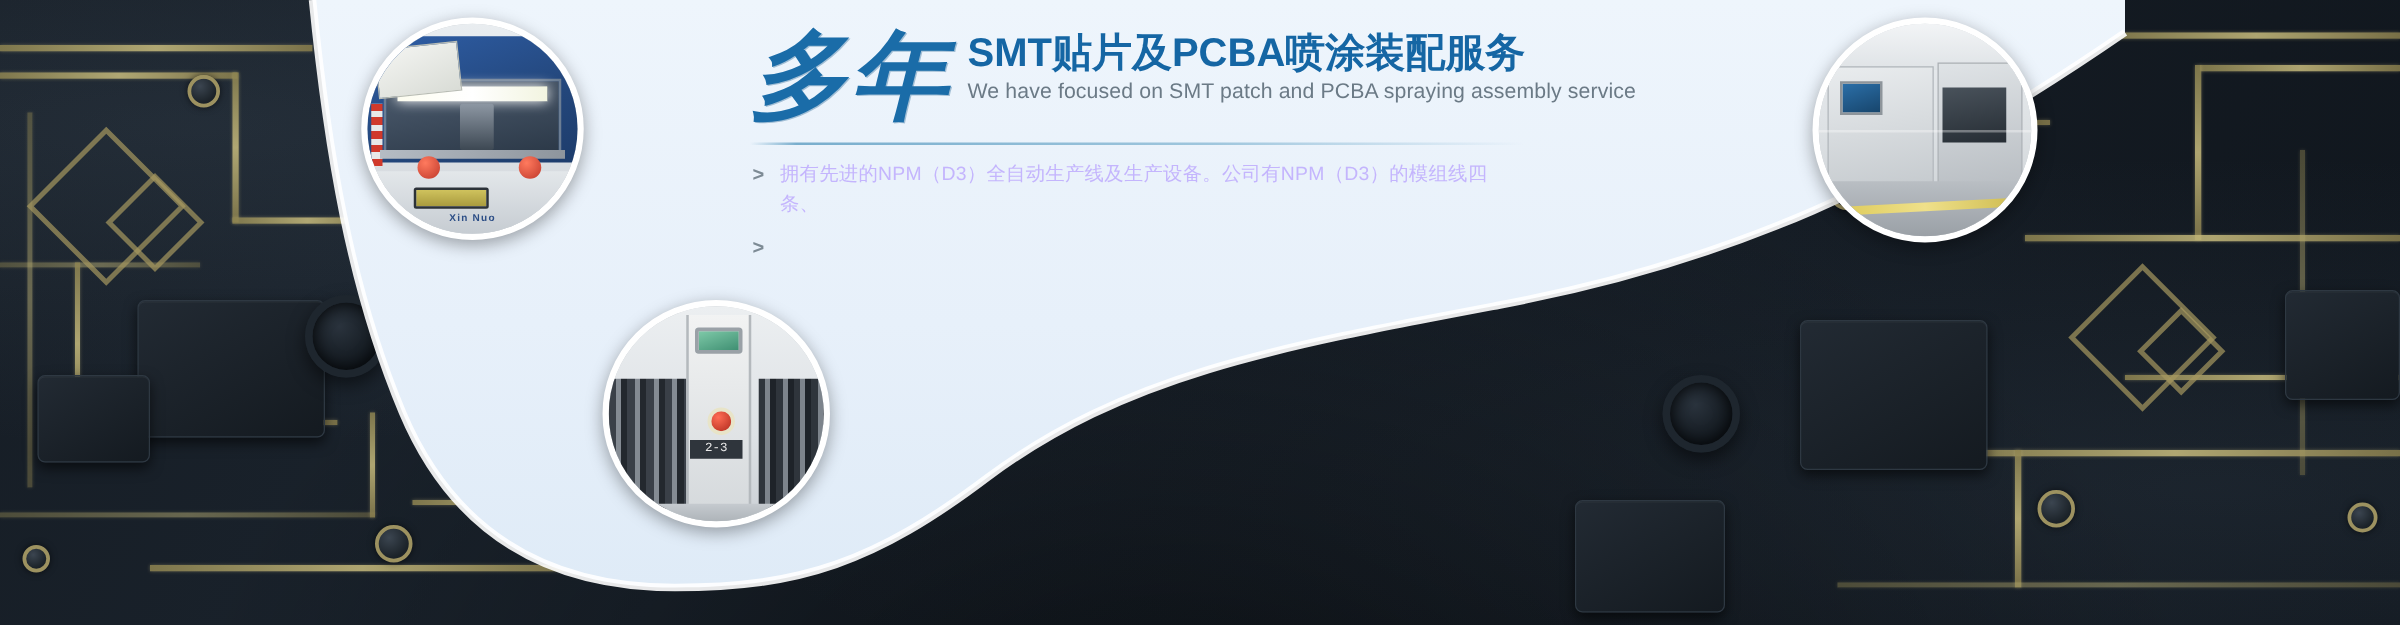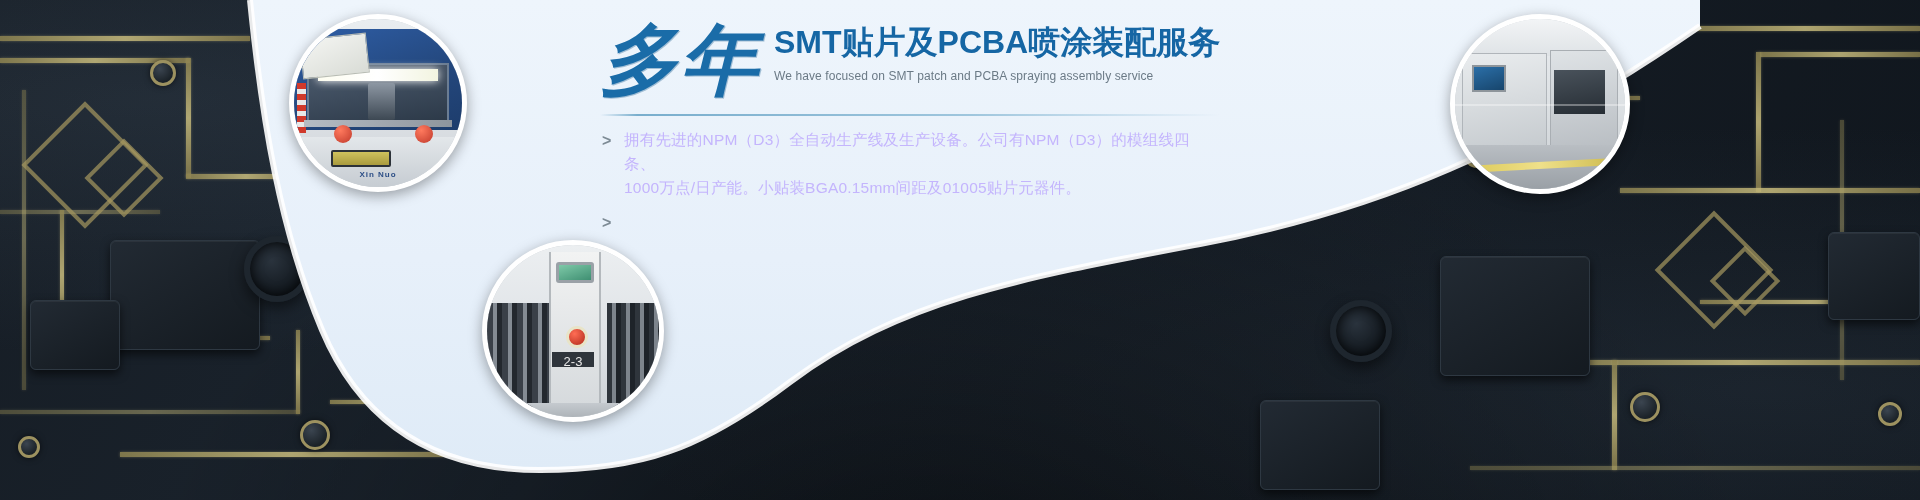--- a/index.html
+++ b/index.html
@@ -76,22 +76,22 @@
     color:#1a6ca8; line-height:1; letter-spacing:2px;
     margin-right:14px; margin-top:8px; white-space:nowrap;
     text-shadow:1px 1px 0 rgba(20,90,140,.35);
   }
   .headings { padding-top:10px; }
   .h-main {
     font-size:32px; font-weight:bold; color:#1566a4;
     letter-spacing:0px; line-height:1.15; white-space:nowrap;
   }
   .h-sub {
-    font-size:12px; color:#6b7a86; letter-spacing:.1px;
-    margin-top:8px; white-space:nowrap;
+    font-size:17px; color:#6b7a86; letter-spacing:.1px;
+    margin-top:2px; white-space:nowrap;
   }
   .h-tag {
     font-size:20px; color:#3f4b55; margin-top:7px; letter-spacing:1px;
     white-space:nowrap;
   }
   .divider {
     height:2px; width:620px; margin:14px 0 12px 0;
     background:linear-gradient(90deg, rgba(120,170,205,.0) 0%, #79aecd 6%, #9fc6dd 60%, rgba(160,200,225,0) 100%);
   }
   .bullets { margin-left:2px; }
@@ -145,21 +145,21 @@
     background:linear-gradient(180deg,#f2f3f3,#d5d9dc); border-left:2px solid #b4b9bd; border-right:2px solid #b4b9bd; }
   .p2 .screen { position:absolute; left:40%; top:10%; width:22%; height:12%;
     background:linear-gradient(160deg,#7ec9a8,#3f8f72); border:3px solid #9aa1a7; border-radius:3px; }
   .p2 .btnred { position:absolute; left:46%; top:47%; width:22px; height:22px; border-radius:50%;
     background:radial-gradient(circle at 35% 30%,#ff6d54,#b02a1c); border:3px solid #e8e4c8; }
   .p2 .feeders { position:absolute; left:0; top:34%; width:36%; height:60%;
     background:repeating-linear-gradient(90deg,#3a4048 0 6px,#848b93 6px 10px,#23282e 10px 15px); }
   .p2 .feeders2 { position:absolute; right:0; top:34%; width:30%; height:60%;
     background:repeating-linear-gradient(90deg,#2f353c 0 5px,#7d848c 5px 9px,#1e2329 9px 14px); }
   .p2 .tagblk { position:absolute; left:38%; top:62%; width:24%; height:9%;
-    background:#2f353c; color:#e8e8e8; font-size:13px; text-align:center; line-height:1.6; }
+    background:#2f353c; color:#e8e8e8; font-size:10px; text-align:center; line-height:1.6;font-family:Liberation Mono, monospace; }
   .p2 .floor { position:absolute; left:0; top:92%; width:100%; height:8%;
     background:linear-gradient(180deg,#c5cacf,#aeb4b9); }
 
   
   .p3 { background:linear-gradient(180deg,#e8ecef 0%,#d7dce0 55%,#c3c9ce 100%); }
   .p3 .case { position:absolute; left:6%; top:14%; width:88%; height:50%;
     background:linear-gradient(175deg,#3a4654,#222b35); border-radius:4px; }
   .p3 .mon { position:absolute; left:13%; top:20%; width:52%; height:36%;
     background:linear-gradient(160deg,#1d6b3d,#0d4426); border:3px solid #9fa6ad; }
   .p3 .mongrid { position:absolute; inset:0;
@@ -347,21 +347,20 @@
       </div>
     </div>
 
     <div class="divider"></div>
 
     <div class="bullets">
       <div class="bullet">
         <div class="bullet-mark">&gt;</div>
         <div class="bullet-text">
           <div>拥有先进的NPM（D3）全自动生产线及生产设备。公司有NPM（D3）的模组线四条、</div>
-          <div>1000万点/日产能。小贴装BGA0.15mm间距及01005贴片元器件。</div>
         </div>
       </div>
       <div class="bullet">
         <div class="bullet-mark">&gt;</div>
       </div>
     </div>
   </div>
 
 </div>
 

